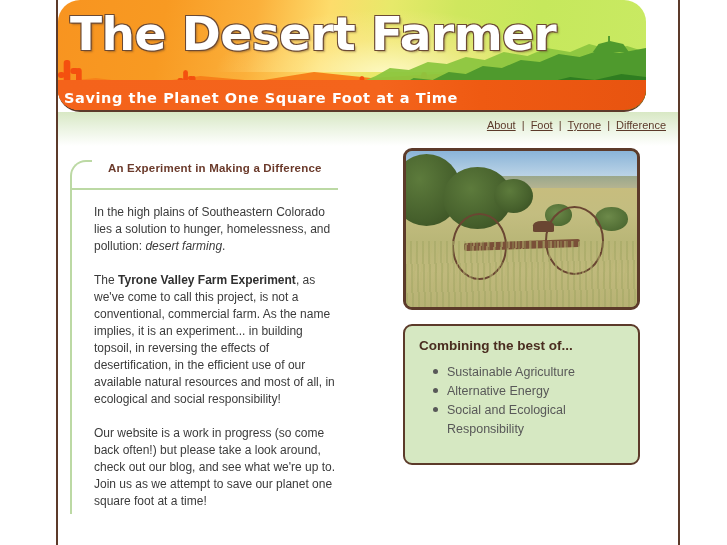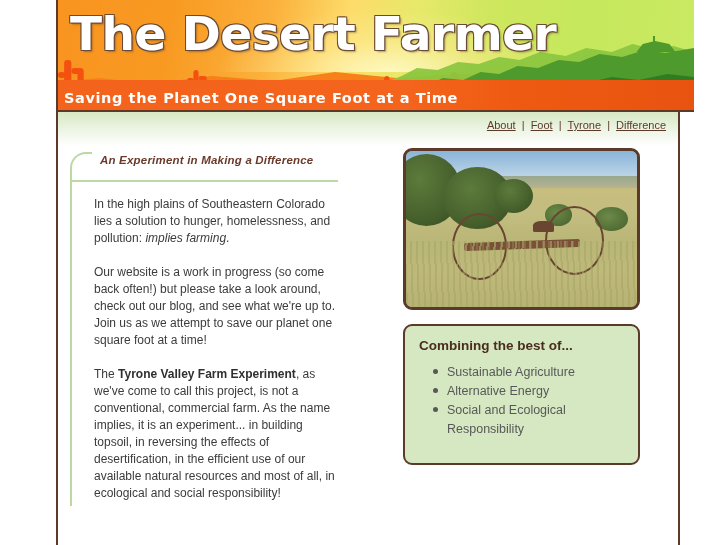--- a/index.html
+++ b/index.html
@@ -24,28 +24,29 @@
     height: 545px;
     border-left: 2px solid #5c3a2a;
     border-right: 2px solid #5c3a2a;
     box-sizing: content-box;
     background: #ffffff;
   }
 
   
   #banner {
     position: relative;
-    width: 636px;
+    width: 588px;
     height: 110px;
     overflow: hidden;
     border-bottom: 2px solid #5c3a2a;
     background: linear-gradient(100deg,
         #f89420 0%, #f89a22 18%, #fbb03b 33%,
         #fddc6b 45%, #e7e96a 55%, #cfe75e 66%,
         #c6e85c 80%, #c9ea63 100%);
+    border-radius: 22px;
   }
   
   #banner .sky-glow {
     position: absolute; left: 0; top: 0; right: 0; height: 72px;
     background: radial-gradient(ellipse 240px 90px at 330px 74px,
         rgba(255,250,200,0.95) 0%, rgba(255,235,150,0.55) 38%,
         rgba(255,220,120,0.0) 72%);
   }
   
   #banner .desert {
@@ -123,28 +124,27 @@
   .section-tab .curve {
     position: absolute;
     left: 0; top: 2px;
     width: 22px; height: 34px;
     border-left: 2px solid #bcd9a4;
     border-top: 2px solid #bcd9a4;
     border-top-left-radius: 16px;
     box-sizing: border-box;
   }
   .section-tab h2 {
-    margin: 4px;
+    margin: 12px;
     padding: 4px 0 0 26px;
     font-size: 11.5px;
     font-weight: bold;
     color: #6b3a2b;
     letter-spacing: 0.2px;
     white-space: nowrap;
-    font-style: italic;
   }
   #content-panel {
     margin-top: 4px;
     border-left: 2px solid #bcd9a4;
     border-top: 2px solid #bcd9a4;
     padding: 14px 0 4px 22px;
     width: 268px;
     box-sizing: border-box;
   }
   #content-panel p {
@@ -337,27 +337,27 @@
 
   <div id="main">
 
     <div id="left-col">
       <div class="section-tab">
         <div class="curve"></div>
         <h2>An Experiment in Making a Difference</h2>
       </div>
       <div id="content-panel">
         <p>
-          <span>In the high plains of Southeastern Colorado lies a solution to hunger, homelessness, and pollution: </span><em>implies farming</em><span>.</span>
+          <span>In the high plains of Southeastern Colorado lies a solution to hunger, homelessness, and pollution: </span><em>desert farming</em><span>.</span>
+        </p>
+        <p>
+          <span>The </span><strong>Tyrone Valley Farm Experiment</strong><span>, as we've come to call this project, is not a conventional, commercial farm. As the name implies, it is an experiment... in building topsoil, in reversing the effects of desertification, in the efficient use of our available natural resources and most of all, in ecological and social responsibility!</span>
         </p>
         <p>
           <span>Our website is a work in progress (so come back often!) but please take a look around, check out our blog, and see what we're up to. Join us as we attempt to save our planet one square foot at a time!</span>
-        </p>
-        <p>
-          <span>The </span><strong>Tyrone Valley Farm Experiment</strong><span>, as we've come to call this project, is not a conventional, commercial farm. As the name implies, it is an experiment... in building topsoil, in reversing the effects of desertification, in the efficient use of our available natural resources and most of all, in ecological and social responsibility!</span>
         </p>
       </div>
     </div>
 
     <div id="photo-frame">
       <div class="photo-sky"></div>
       <div class="photo-ridge"></div>
       <div class="photo-field"></div>
       <div class="photo-tree tree-a"></div>
       <div class="photo-tree tree-b"></div>

